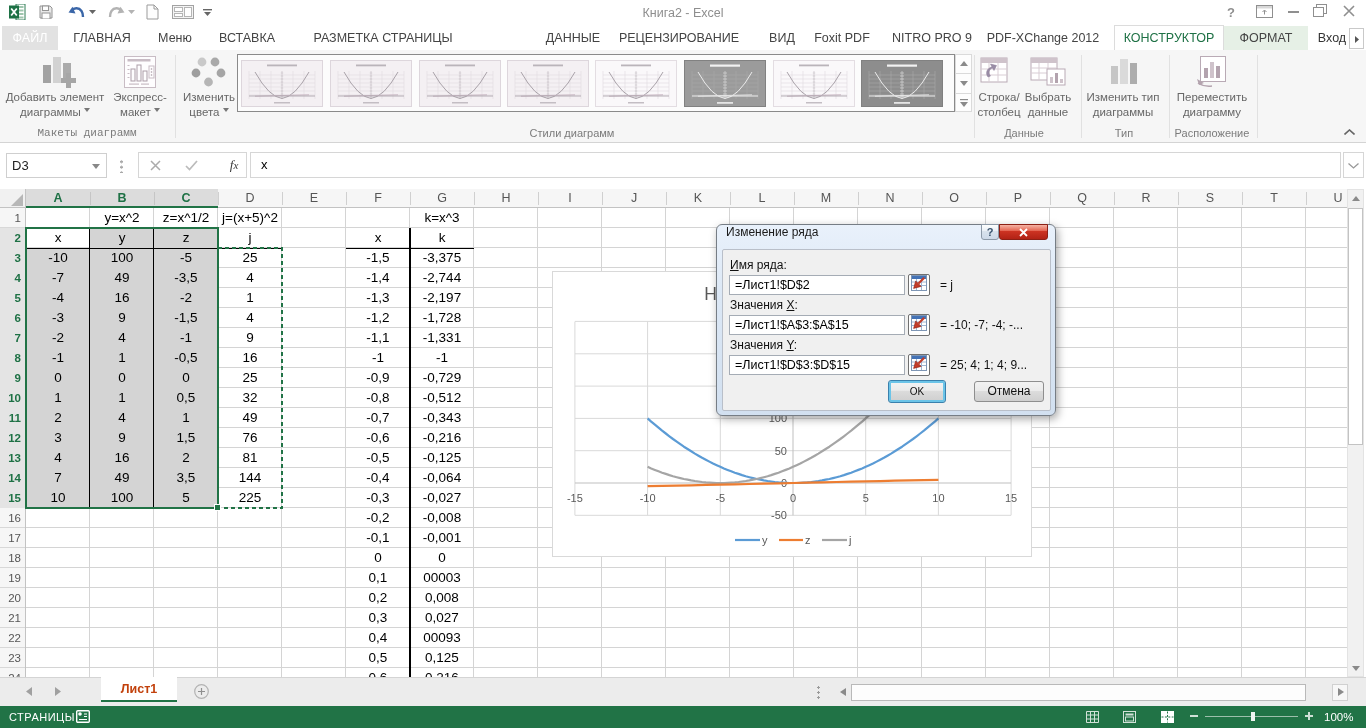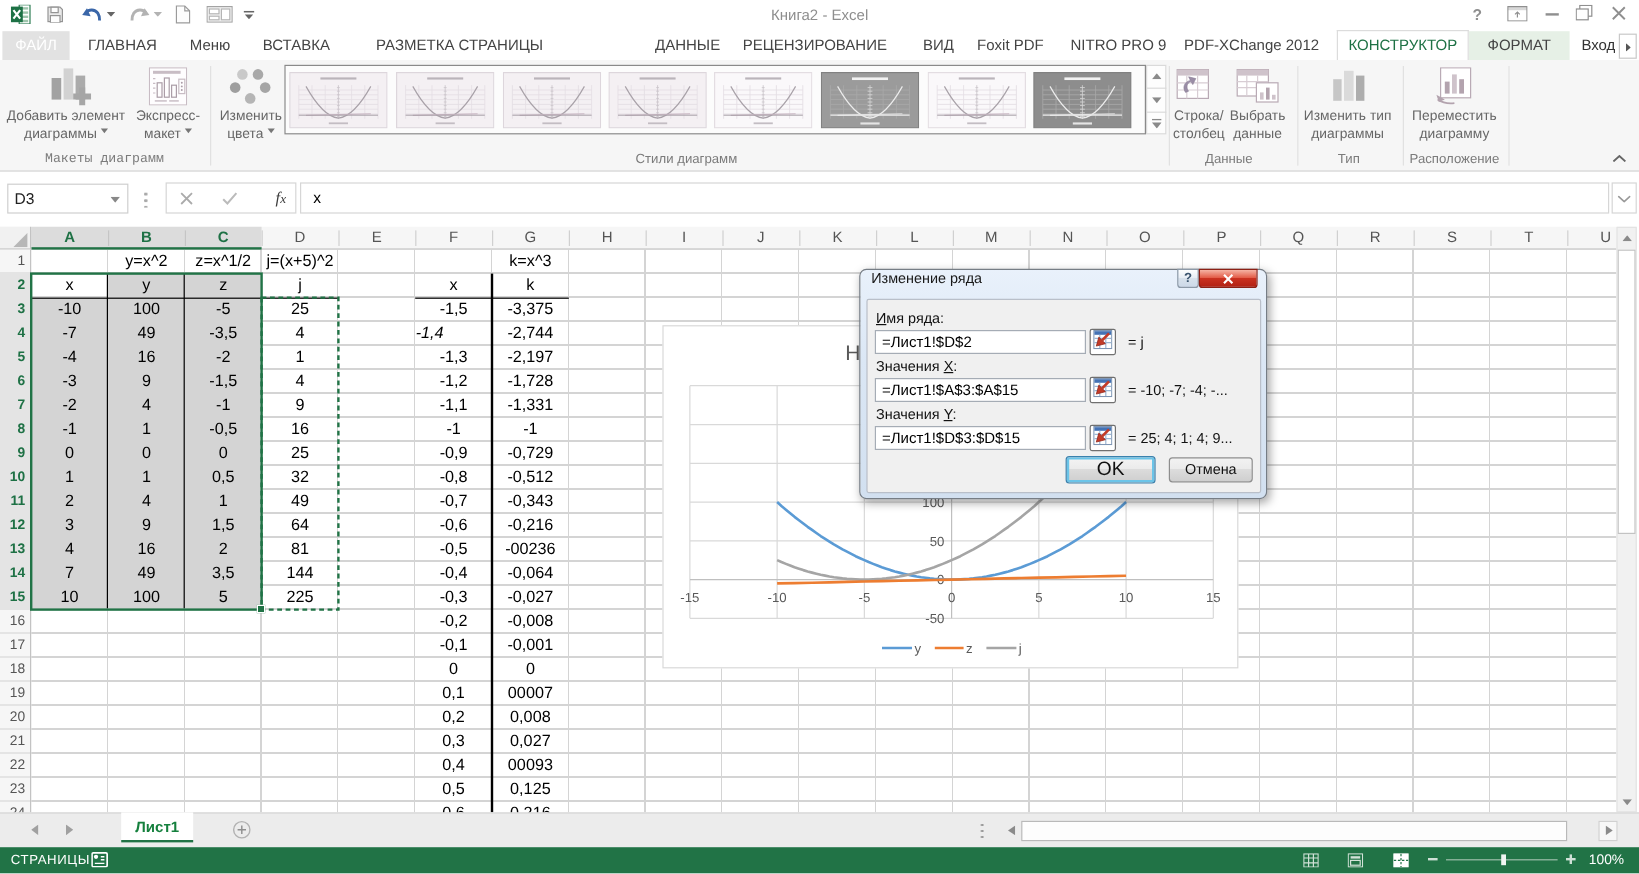--- a/index.html
+++ b/index.html
@@ -623,67 +623,67 @@
 <div class="cell" style="left:90px;top:388px;">1</div>
 <div class="cell" style="left:154px;top:388px;">0,5</div>
 <div class="cell" style="left:218px;top:388px;">32</div>
 <div class="cell" style="left:26px;top:408px;">2</div>
 <div class="cell" style="left:90px;top:408px;">4</div>
 <div class="cell" style="left:154px;top:408px;">1</div>
 <div class="cell" style="left:218px;top:408px;">49</div>
 <div class="cell" style="left:26px;top:428px;">3</div>
 <div class="cell" style="left:90px;top:428px;">9</div>
 <div class="cell" style="left:154px;top:428px;">1,5</div>
-<div class="cell" style="left:218px;top:428px;">64</div>
+<div class="cell" style="left:218px;top:428px;">76</div>
 <div class="cell" style="left:26px;top:448px;">4</div>
 <div class="cell" style="left:90px;top:448px;">16</div>
 <div class="cell" style="left:154px;top:448px;">2</div>
 <div class="cell" style="left:218px;top:448px;">81</div>
 <div class="cell" style="left:26px;top:468px;">7</div>
 <div class="cell" style="left:90px;top:468px;">49</div>
 <div class="cell" style="left:154px;top:468px;">3,5</div>
 <div class="cell" style="left:218px;top:468px;">144</div>
 <div class="cell" style="left:26px;top:488px;">10</div>
 <div class="cell" style="left:90px;top:488px;">100</div>
 <div class="cell" style="left:154px;top:488px;">5</div>
 <div class="cell" style="left:218px;top:488px;">225</div>
 <div class="cell" style="left:346px;top:248px;">-1,5</div>
 <div class="cell" style="left:410px;top:248px;">-3,375</div>
-<div class="cell" style="left:326px;top:268px;font-style:italic;">-1,4</div>
+<div class="cell" style="left:346px;top:268px;">-1,4</div>
 <div class="cell" style="left:410px;top:268px;">-2,744</div>
 <div class="cell" style="left:346px;top:288px;">-1,3</div>
 <div class="cell" style="left:410px;top:288px;">-2,197</div>
 <div class="cell" style="left:346px;top:308px;">-1,2</div>
 <div class="cell" style="left:410px;top:308px;">-1,728</div>
 <div class="cell" style="left:346px;top:328px;">-1,1</div>
 <div class="cell" style="left:410px;top:328px;">-1,331</div>
 <div class="cell" style="left:346px;top:348px;">-1</div>
 <div class="cell" style="left:410px;top:348px;">-1</div>
 <div class="cell" style="left:346px;top:368px;">-0,9</div>
 <div class="cell" style="left:410px;top:368px;">-0,729</div>
 <div class="cell" style="left:346px;top:388px;">-0,8</div>
 <div class="cell" style="left:410px;top:388px;">-0,512</div>
 <div class="cell" style="left:346px;top:408px;">-0,7</div>
 <div class="cell" style="left:410px;top:408px;">-0,343</div>
 <div class="cell" style="left:346px;top:428px;">-0,6</div>
 <div class="cell" style="left:410px;top:428px;">-0,216</div>
 <div class="cell" style="left:346px;top:448px;">-0,5</div>
-<div class="cell" style="left:410px;top:448px;">-00236</div>
+<div class="cell" style="left:410px;top:448px;">-0,125</div>
 <div class="cell" style="left:346px;top:468px;">-0,4</div>
 <div class="cell" style="left:410px;top:468px;">-0,064</div>
 <div class="cell" style="left:346px;top:488px;">-0,3</div>
 <div class="cell" style="left:410px;top:488px;">-0,027</div>
 <div class="cell" style="left:346px;top:508px;">-0,2</div>
 <div class="cell" style="left:410px;top:508px;">-0,008</div>
 <div class="cell" style="left:346px;top:528px;">-0,1</div>
 <div class="cell" style="left:410px;top:528px;">-0,001</div>
 <div class="cell" style="left:346px;top:548px;">0</div>
 <div class="cell" style="left:410px;top:548px;">0</div>
 <div class="cell" style="left:346px;top:568px;">0,1</div>
-<div class="cell" style="left:410px;top:568px;">00007</div>
+<div class="cell" style="left:410px;top:568px;">00003</div>
 <div class="cell" style="left:346px;top:588px;">0,2</div>
 <div class="cell" style="left:410px;top:588px;">0,008</div>
 <div class="cell" style="left:346px;top:608px;">0,3</div>
 <div class="cell" style="left:410px;top:608px;">0,027</div>
 <div class="cell" style="left:346px;top:628px;">0,4</div>
 <div class="cell" style="left:410px;top:628px;">00093</div>
 <div class="cell" style="left:346px;top:648px;">0,5</div>
 <div class="cell" style="left:410px;top:648px;">0,125</div>
 <div class="cell" style="left:346px;top:668px;">0,6</div>
 <div class="cell" style="left:410px;top:668px;">0,216</div>
@@ -743,21 +743,21 @@
 <svg class="abs" style="left:1352px;top:666px" width="8" height="5" viewBox="0 0 8 5">
     <path d="M0 0 h8 l-4 5 z" fill="#8a8a8a"></path>
   </svg>
 <div class="abs" style="left:0;top:677px;width:1366px;height:29px;background:#ececec;border-top:1px solid #d4d4d4;"></div>
 <svg class="abs" style="left:26px;top:687px" width="6" height="9" viewBox="0 0 6 9">
     <path d="M6 0 L0 4.5 L6 9 z" fill="#a0a0a0"></path>
   </svg>
 <svg class="abs" style="left:55px;top:687px" width="6" height="9" viewBox="0 0 6 9">
     <path d="M0 0 L6 4.5 L0 9 z" fill="#a0a0a0"></path>
   </svg>
-<div class="abs" style="left:101px;top:677px;width:60px;height:25px;background:#fff;border-bottom:2px solid #217346;text-align:center;line-height:25px;font-size:12.5px;font-weight:bold;color:#15803d;">Лист1</div>
+<div class="abs" style="left:101px;top:677px;width:76px;height:25px;background:#fff;border-bottom:2px solid #217346;text-align:center;line-height:25px;font-size:12.5px;font-weight:bold;color:#c2410c;">Лист1</div>
 <svg class="abs" style="left:194px;top:684px" width="15" height="15" viewBox="0 0 15 15">
 <circle cx="7.5" cy="7.5" r="6.8" fill="none" stroke="#b2b2b2" stroke-width="1.2"></circle>
 <path d="M7.5 4 v7 M4 7.5 h7" stroke="#8f8f8f" stroke-width="1.2"></path>
   </svg>
 <div class="abs" style="left:817px;top:685px;width:3px;height:14px;background:radial-gradient(circle 1.2px,#9a9a9a 1.1px,transparent 1.3px) 0 0/3px 5px repeat;"></div>
 <svg class="abs" style="left:840px;top:688px" width="6" height="8" viewBox="0 0 6 8">
     <path d="M6 0 L0 4 L6 8 z" fill="#8a8a8a"></path>
   </svg>
 <div class="abs" style="left:851px;top:684px;width:455px;height:17px;background:#fdfdfd;border:1px solid #b9b9b9;"></div>
 <div class="abs" style="left:1332px;top:684px;width:16px;height:17px;background:#f7f7f7;border:1px solid #d0d0d0;"></div>
@@ -827,13 +827,13 @@
 <div class="abs" style="left:735px;top:355px;height:20px;line-height:20px;font-size:12.5px;color:#000;">=Лист1!$D$3:$D$15</div>
 <div class="abs" style="left:908px;top:354px;width:22px;height:22px;background:#fff;border:1px solid #707070;border-radius:2px;"></div>
 <svg class="abs" style="left:911px;top:355px" width="16" height="16" viewBox="0 0 16 16">
 <rect x="0.5" y="0.5" width="15" height="15" fill="#fff" stroke="#7e96b5"></rect>
 <rect x="1" y="1" width="14" height="3" fill="#4472b5"></rect>
 <path d="M1 7 h14 M1 10.5 h14 M5.5 4 v11 M10.5 4 v11" stroke="#9db6d4" fill="none"></path>
 <line x1="13.2" y1="2.8" x2="7.5" y2="8.5" stroke="#c33b28" stroke-width="2.2"></line>
 <path d="M2.6 13.4 L10.2 11.4 L4.7 5.9 Z" fill="#c33b28" stroke="#8e2013" stroke-width="0.6" stroke-linejoin="round"></path>
   </svg>
 <div class="abs dlbl" style="left:940px;top:358px;">=  25; 4; 1; 4; 9...</div>
-<div class="abs" style="left:888px;top:380px;width:75px;height:23px;background:linear-gradient(#f4f4f4,#ebebeb 45%,#dcdcdc 46%,#cecece);border:1px solid #3a81ad;border-radius:3px;box-shadow:inset 0 0 0 2px #6bc4e8;text-align:center;line-height:21px;font-size:16px;color:#111;">OK</div>
+<div class="abs" style="left:888px;top:380px;width:58px;height:23px;background:linear-gradient(#f4f4f4,#ebebeb 45%,#dcdcdc 46%,#cecece);border:1px solid #3a81ad;border-radius:3px;box-shadow:inset 0 0 0 2px #6bc4e8;text-align:center;line-height:21px;font-size:10px;color:#111;">OK</div>
 <div class="abs" style="left:974px;top:381px;width:70px;height:21px;background:linear-gradient(#f2f2f2,#ebebeb 45%,#dddddd 46%,#cfcfcf);border:1px solid #8e8e8e;border-radius:3px;text-align:center;line-height:19px;font-size:12px;color:#111;">Отмена</div>
 </body></html>

